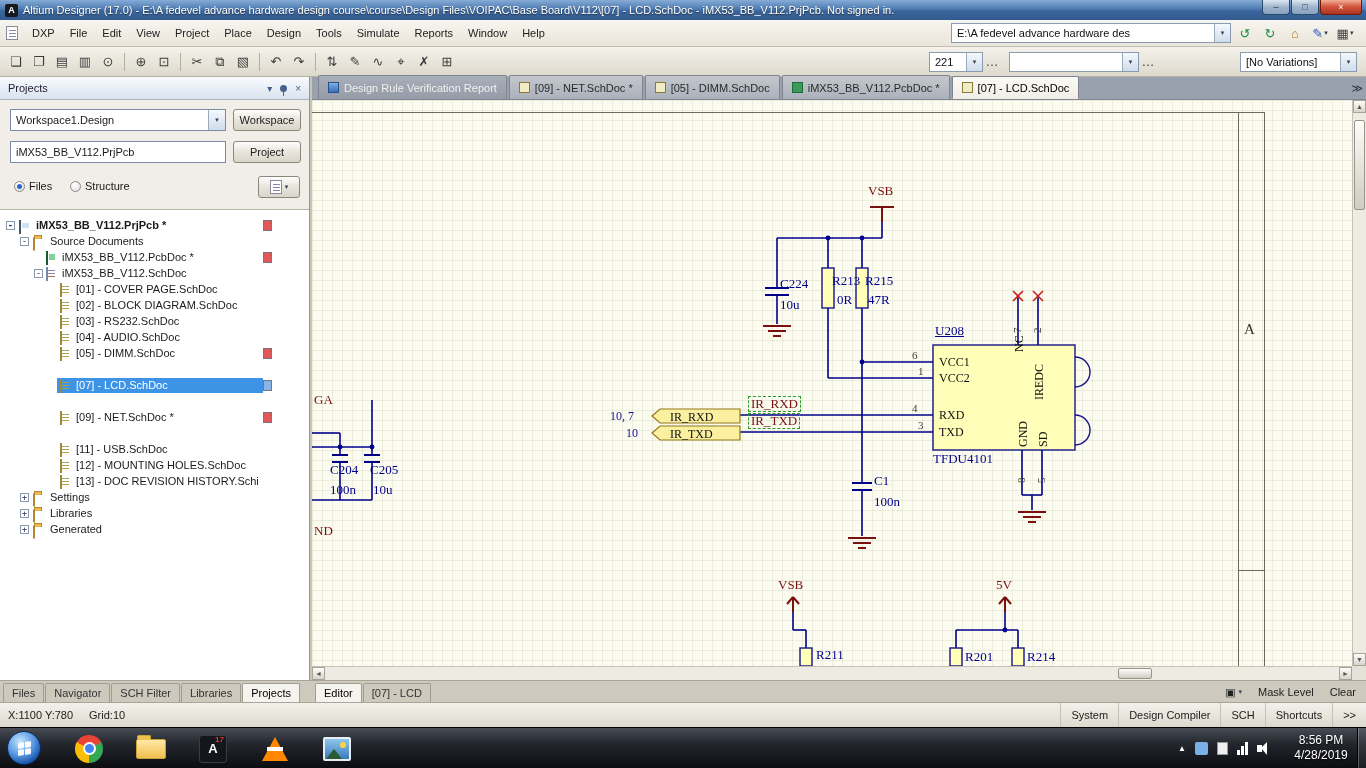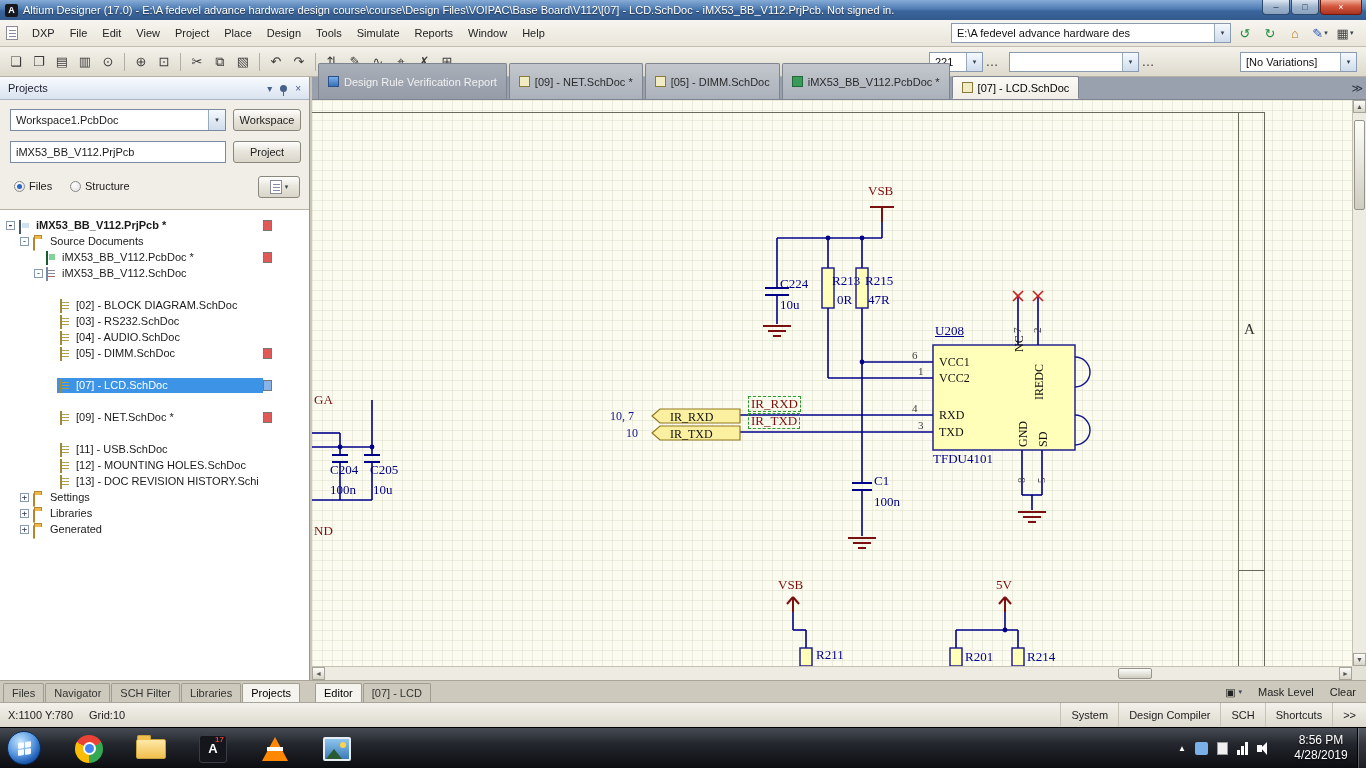--- a/index.html
+++ b/index.html
@@ -45,21 +45,21 @@
   .toolbar{position:absolute;left:0;top:47px;width:1366px;height:30px;
     background:linear-gradient(#f4f2eb,#ddd9cc);border-bottom:1px solid #b6b2a6;
     display:flex;align-items:center;padding:0 5px;gap:1px}
   .tbtn{width:22px;height:22px;display:flex;align-items:center;justify-content:center;
     font-size:13px;color:#3c3c3c;border-radius:2px}
   .tsep{width:1px;height:18px;background:#b2ae a2;background:#b2aea2;margin:0 4px}
 
   
   .doctabs{position:absolute;left:312px;top:77px;width:1054px;height:23px;background:#9aa1ae;
     display:flex;align-items:flex-end;padding-left:4px;border-bottom:1px solid #7e8490}
-  .dtab{height:36px;display:flex;align-items:center;gap:5px;padding:0 9px;white-space:nowrap;
+  .dtab{height:24px;display:flex;align-items:center;gap:5px;padding:0 9px;white-space:nowrap;
     background:linear-gradient(#c3c7cd,#abb1bb);border:1px solid #7e8490;border-bottom:none;
     color:#2a2a2a;margin-left:2px;border-radius:2px 2px 0 0}
   .dtab.muted{color:#f0f0f0;background:linear-gradient(#a9afb9,#959ba7)}
   .dtab.active{background:linear-gradient(#fbfaf6,#f0eee6);color:#000;height:23px;border-bottom:1px solid #f0eee6}
   .dti{width:11px;height:11px;display:inline-block;flex:0 0 auto}
   .dti-report{background:linear-gradient(#7ab0e8,#3a70b8);border:1px solid #2a5088}
   .dti-sch{background:#f2ecc4;border:1px solid #8a7a3a}
   .dti-pcb{background:#3a9a5a;border:1px solid #1f6a38}
   .chev{position:absolute;right:3px;top:5px;color:#2e3542;font-size:11px}
 
@@ -298,21 +298,21 @@
     <div class="phead">
       <span>Projects</span>
       <span class="ph-icons">
         <span>▾</span>
         <span class="ph-pin"></span>
         <span>×</span>
       </span>
     </div>
 
     <div class="field" style="left:10px;top:32px;width:216px">
-      <span class="ct">Workspace1.PcbDoc</span>
+      <span class="ct">Workspace1.Design</span>
       <span class="cb">▾</span>
     </div>
     <div class="btn" style="position:absolute;left:233px;top:32px;width:68px;height:22px">
       <span>Workspace</span>
     </div>
 
     <div class="field" style="left:10px;top:64px;width:216px">
       <span class="ct">iMX53_BB_V112.PrjPcb</span>
     </div>
     <div class="btn" style="position:absolute;left:233px;top:64px;width:68px;height:22px">
@@ -344,20 +344,24 @@
       </div>
       <div class="trow" style="top:40px">
         <span class="tico ico-pcb" style="left:46px"></span>
         <span class="tlabel" style="left:62px">iMX53_BB_V112.PcbDoc *</span>
         <span class="stico st-red"></span>
       </div>
       <div class="trow" style="top:56px">
         <span class="exp" style="left:34px">-</span>
         <span class="tico ico-sch" style="left:46px"></span>
         <span class="tlabel" style="left:62px">iMX53_BB_V112.SchDoc</span>
+      </div>
+      <div class="trow" style="top:72px">
+        <span class="tico ico-sheet" style="left:60px"></span>
+        <span class="tlabel" style="left:76px">[01] - COVER PAGE.SchDoc</span>
       </div>
       <div class="trow" style="top:88px">
         <span class="tico ico-sheet" style="left:60px"></span>
         <span class="tlabel" style="left:76px">[02] - BLOCK DIAGRAM.SchDoc</span>
       </div>
       <div class="trow" style="top:104px">
         <span class="tico ico-sheet" style="left:60px"></span>
         <span class="tlabel" style="left:76px">[03] - RS232.SchDoc</span>
       </div>
       <div class="trow" style="top:120px">

